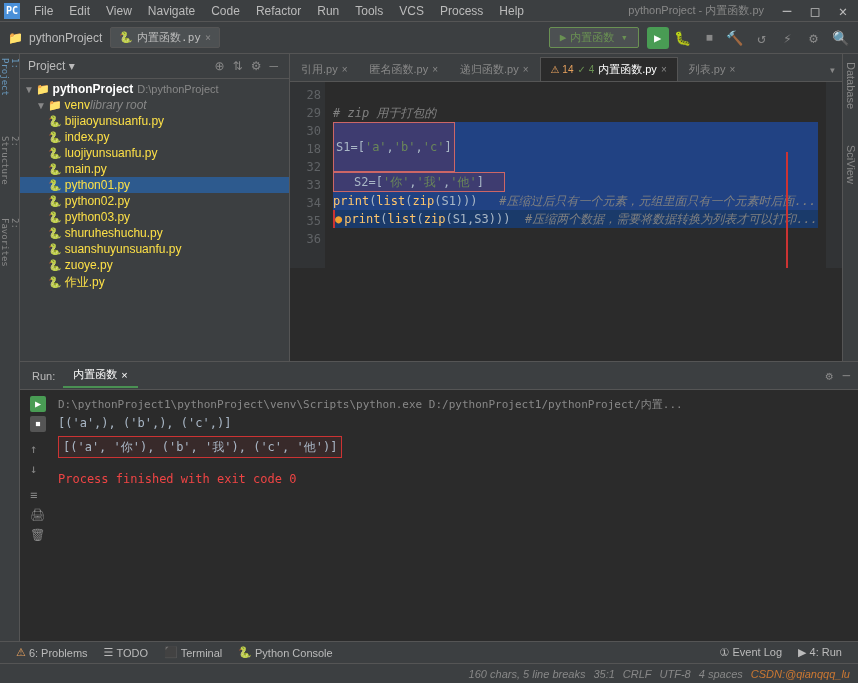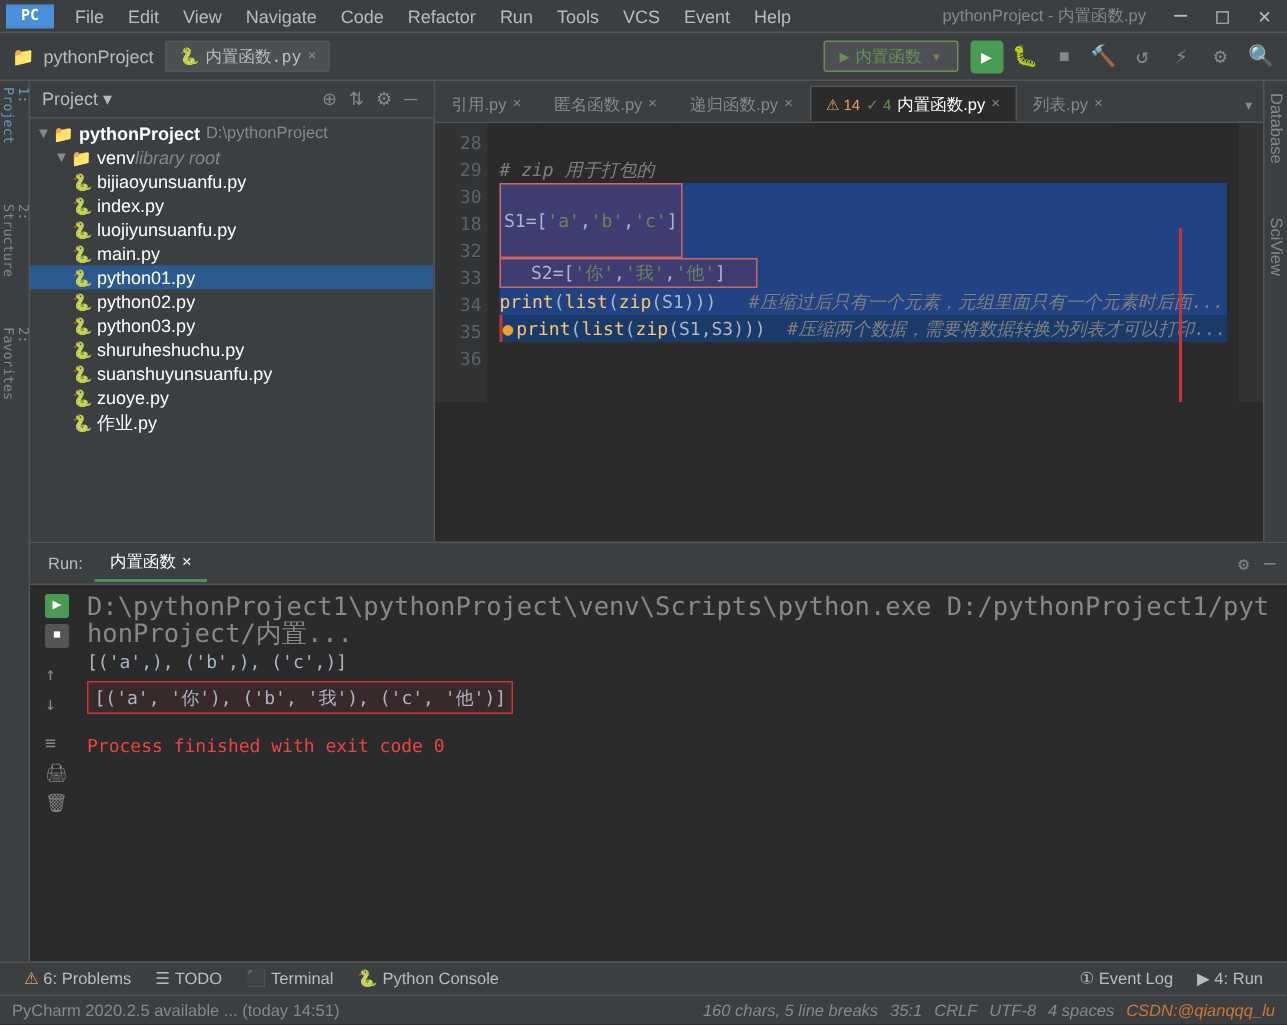--- a/index.html
+++ b/index.html
@@ -1,20 +1,20 @@
 <!DOCTYPE html>
 <html><head>
   <meta charset="utf-8">
   <style>
     * { margin: 0; padding: 0; box-sizing: border-box; }
     body { font-family: 'Consolas', 'Monaco', monospace; font-size: 12px; background: #2b2b2b; color: #a9b7c6; width: 858px; height: 683px; overflow: hidden; display: flex; flex-direction: column; }
 
     
     .menu-bar { background: #3c3f41; height: 22px; display: flex; align-items: center; padding: 0 4px; border-bottom: 1px solid #555; flex-shrink: 0; }
-    .menu-bar .app-icon { width: 32px; height: 16px; background: #4a90d9; margin-right: 6px; display: flex; align-items: center; justify-content: center; font-size: 10px; color: white; font-weight: bold; }
+    .menu-bar .app-icon { width: 16px; height: 16px; background: #4a90d9; margin-right: 6px; display: flex; align-items: center; justify-content: center; font-size: 10px; color: white; font-weight: bold; }
     .menu-item { padding: 2px 8px; color: #bbbbbb; font-size: 12px; cursor: pointer; font-family: Arial, sans-serif; }
 
     
     .toolbar { background: #3c3f41; height: 32px; display: flex; align-items: center; padding: 0 8px; border-bottom: 1px solid #555; flex-shrink: 0; gap: 4px; }
     .project-label { color: #bbbbbb; font-size: 12px; font-family: Arial, sans-serif; margin-right: 4px; }
     .tab-file { background: #4c5052; border: 1px solid #555; padding: 2px 8px; font-size: 11px; color: #bbbbbb; border-radius: 2px; display: flex; align-items: center; gap: 4px; }
     .tab-file .close { color: #888; font-size: 10px; cursor: pointer; }
     .run-config { background: #4c5052; border: 1px solid #6a9153; padding: 2px 10px; font-size: 11px; color: #6a9153; border-radius: 2px; margin-left: auto; display: flex; align-items: center; gap: 4px; }
     .run-btn { background: #499c54; width: 22px; height: 22px; border-radius: 3px; display: flex; align-items: center; justify-content: center; cursor: pointer; margin-left: 4px; }
     .toolbar-btn { width: 22px; height: 22px; display: flex; align-items: center; justify-content: center; cursor: pointer; color: #bbbbbb; font-size: 14px; }
@@ -37,21 +37,21 @@
     .tree-toolbar { display: flex; gap: 2px; margin-left: auto; }
     .tree-btn { color: #888; font-size: 12px; cursor: pointer; padding: 1px 3px; }
     .tree-content { flex: 1; overflow-y: auto; padding: 2px 0; }
     .tree-item { display: flex; align-items: center; padding: 1px 4px; cursor: pointer; font-size: 12px; font-family: Arial, sans-serif; }
     .tree-item.active { background: #2d5a8e; }
     .tree-indent { display: inline-block; }
     .tree-arrow { color: #888; margin-right: 2px; font-size: 10px; }
     .tree-icon { margin-right: 3px; font-size: 11px; }
     .folder-icon { color: #e8a25e; }
     .py-icon { color: #6897bb; }
-    .tree-label { color: #ffffff; }
+    .tree-label { color: #fde047; }
     .tree-label.root { color: #ffffff; font-weight: bold; }
     .tree-label.lib { color: #888; font-style: italic; }
     .tree-path { color: #888; font-size: 11px; margin-left: 4px; }
 
     
     .tabs-bar { display: flex; background: #3c3f41; border-bottom: 1px solid #555; height: 28px; align-items: flex-end; flex-shrink: 0; overflow: hidden; }
     .tab { padding: 4px 10px; font-size: 11px; font-family: Arial, sans-serif; color: #888; border: 1px solid transparent; border-bottom: none; cursor: pointer; display: flex; align-items: center; gap: 4px; height: 24px; background: #3c3f41; }
     .tab.active { background: #2b2b2b; color: #ffffff; border-color: #555; border-bottom-color: #2b2b2b; }
     .tab .close { color: #888; font-size: 10px; }
     .tab .warning { color: #e8a25e; font-size: 10px; }
@@ -75,21 +75,21 @@
     
     .bottom-panel { height: 280px; background: #2b2b2b; border-top: 1px solid #555; display: flex; flex-direction: column; flex-shrink: 0; }
     .bottom-tabs { display: flex; align-items: center; background: #3c3f41; border-bottom: 1px solid #555; height: 28px; padding: 0 4px; gap: 0; }
     .bottom-tab { padding: 4px 10px; font-size: 11px; font-family: Arial, sans-serif; color: #888; cursor: pointer; display: flex; align-items: center; gap: 4px; }
     .bottom-tab.active { color: #ffffff; border-bottom: 2px solid #4a9153; }
     .run-label { color: #bbbbbb; font-size: 11px; font-family: Arial, sans-serif; padding: 0 8px; }
     .bottom-toolbar { margin-left: auto; display: flex; gap: 2px; }
     .bottom-btn { color: #888; font-size: 12px; cursor: pointer; padding: 2px 4px; }
 
     .run-output { flex: 1; padding: 6px 10px; font-size: 12px; line-height: 18px; overflow-y: auto; color: #bbbbbb; }
-    .run-path { color: #888; font-size: 17px; word-break: break-all; }
+    .run-path { color: #888; font-size: 11px; word-break: break-all; }
     .run-result { color: #a9b7c6; }
     .run-success { color: #ef4444; }
 
     
     .status-bar { height: 22px; background: #3c3f41; border-top: 1px solid #555; display: flex; align-items: center; padding: 0 8px; gap: 0; flex-shrink: 0; }
     .status-item { padding: 0 8px; font-size: 11px; font-family: Arial, sans-serif; color: #bbbbbb; display: flex; align-items: center; gap: 3px; cursor: pointer; }
     .status-warn { color: #e8a25e; }
     .status-right { margin-left: auto; display: flex; }
 
     
@@ -107,21 +107,21 @@
   <div class="app-icon">PC</div>
   <div class="menu-item">File</div>
   <div class="menu-item">Edit</div>
   <div class="menu-item">View</div>
   <div class="menu-item">Navigate</div>
   <div class="menu-item">Code</div>
   <div class="menu-item">Refactor</div>
   <div class="menu-item">Run</div>
   <div class="menu-item">Tools</div>
   <div class="menu-item">VCS</div>
-  <div class="menu-item">Event</div>
+  <div class="menu-item">Process</div>
   <div class="menu-item">Help</div>
   <div style="margin-left:auto; color:#888; font-size:11px; font-family:Arial;">pythonProject - 内置函数.py</div>
   <div style="display:flex; gap:6px; margin-left:12px;">
     <div class="toolbar-btn">─</div>
     <div class="toolbar-btn">□</div>
     <div class="toolbar-btn">✕</div>
   </div>
 </div>
 
 <div class="toolbar">
@@ -398,21 +398,20 @@
   <div class="status-right">
     <div class="status-item">
       <span>① Event Log</span>
     </div>
     <div class="status-item">
       <span>▶ 4: Run</span>
     </div>
   </div>
 </div>
 <div style="background:#3c3f41; border-top:1px solid #555; height:20px; display:flex; align-items:center; padding:0 8px; flex-shrink:0;">
-  <span style="color:#888; font-size:11px; font-family:Arial;">PyCharm 2020.2.5 available ... (today 14:51)</span>
   <div style="margin-left:auto; display:flex; gap:8px;font-style:italic;">
     <span style="color:#888; font-size:11px; font-family:Arial;">160 chars, 5 line breaks</span>
     <span style="color:#888; font-size:11px; font-family:Arial;">35:1</span>
     <span style="color:#888; font-size:11px; font-family:Arial;">CRLF</span>
     <span style="color:#888; font-size:11px; font-family:Arial;">UTF-8</span>
     <span style="color:#888; font-size:11px; font-family:Arial;">4 spaces</span>
     <span style="color:#cc7832; font-size:11px; font-family:Arial;">CSDN:@qianqqq_lu</span>
   </div>
 </div>
 

